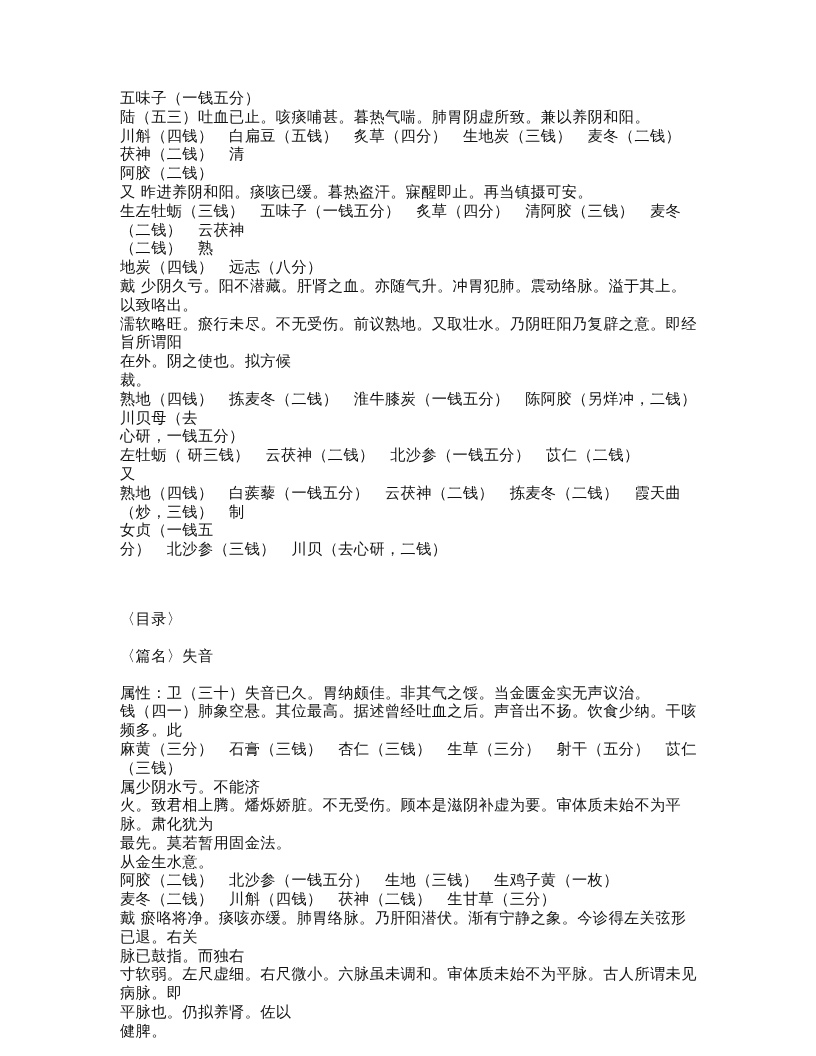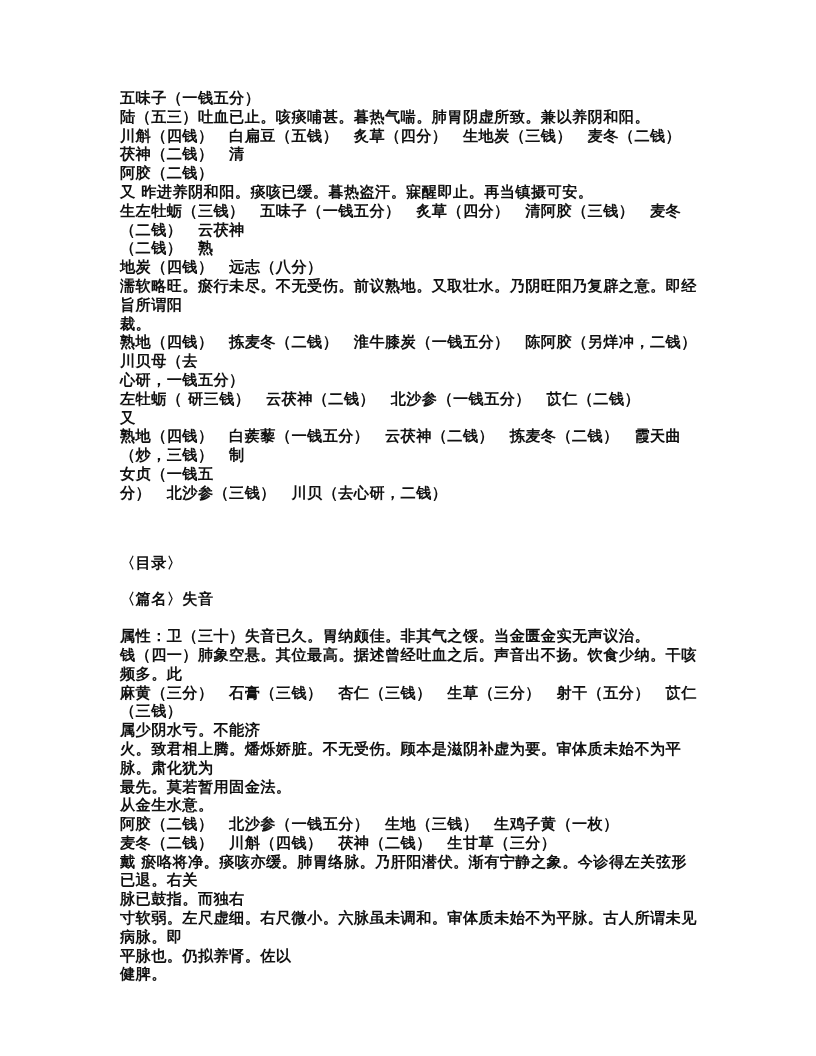--- a/index.html
+++ b/index.html
@@ -22,40 +22,41 @@
       width: 580px;
       font-size: 15.2px;
       line-height: 18.8px;
       letter-spacing: 0.4px;
     }
     .line {
       display: block;
       white-space: pre-wrap;
       word-break: break-all;
       min-height: 18.8px;
-      font-weight: bold;
     }
     .gap-large { height: 51px; }
     .gap-small { height: 18px; }
   </style>
 </head>
 <body>
 
 <div class="page">
 
   <div>
     <span class="line">五味子（一钱五分）</span>
     <span class="line">陆（五三）吐血已止。咳痰哺甚。暮热气喘。肺胃阴虚所致。兼以养阴和阳。</span>
     <span class="line">川斛（四钱）　白扁豆（五钱）　炙草（四分）　生地炭（三钱）　麦冬（二钱）　茯神（二钱）　清</span>
     <span class="line">阿胶（二钱）</span>
     <span class="line">又 昨进养阴和阳。痰咳已缓。暮热盗汗。寐醒即止。再当镇摄可安。</span>
     <span class="line">生左牡蛎（三钱）　五味子（一钱五分）　炙草（四分）　清阿胶（三钱）　麦冬（二钱）　云茯神</span>
     <span class="line">（二钱）　熟</span>
     <span class="line">地炭（四钱）　远志（八分）</span>
+    <span class="line">戴 少阴久亏。阳不潜藏。肝肾之血。亦随气升。冲胃犯肺。震动络脉。溢于其上。以致咯出。</span>
     <span class="line">濡软略旺。瘀行未尽。不无受伤。前议熟地。又取壮水。乃阴旺阳乃复辟之意。即经旨所谓阳</span>
+    <span class="line">在外。阴之使也。拟方候</span>
     <span class="line">裁。</span>
     <span class="line">熟地（四钱）　拣麦冬（二钱）　淮牛膝炭（一钱五分）　陈阿胶（另烊冲，二钱）　川贝母（去</span>
     <span class="line">心研，一钱五分）</span>
     <span class="line">左牡蛎（ 研三钱）　云茯神（二钱）　北沙参（一钱五分）　苡仁（二钱）</span>
     <span class="line">又</span>
     <span class="line">熟地（四钱）　白蒺藜（一钱五分）　云茯神（二钱）　拣麦冬（二钱）　霞天曲（炒，三钱）　制</span>
     <span class="line">女贞（一钱五</span>
     <span class="line">分）　北沙参（三钱）　川贝（去心研，二钱）</span>
   </div>
 

